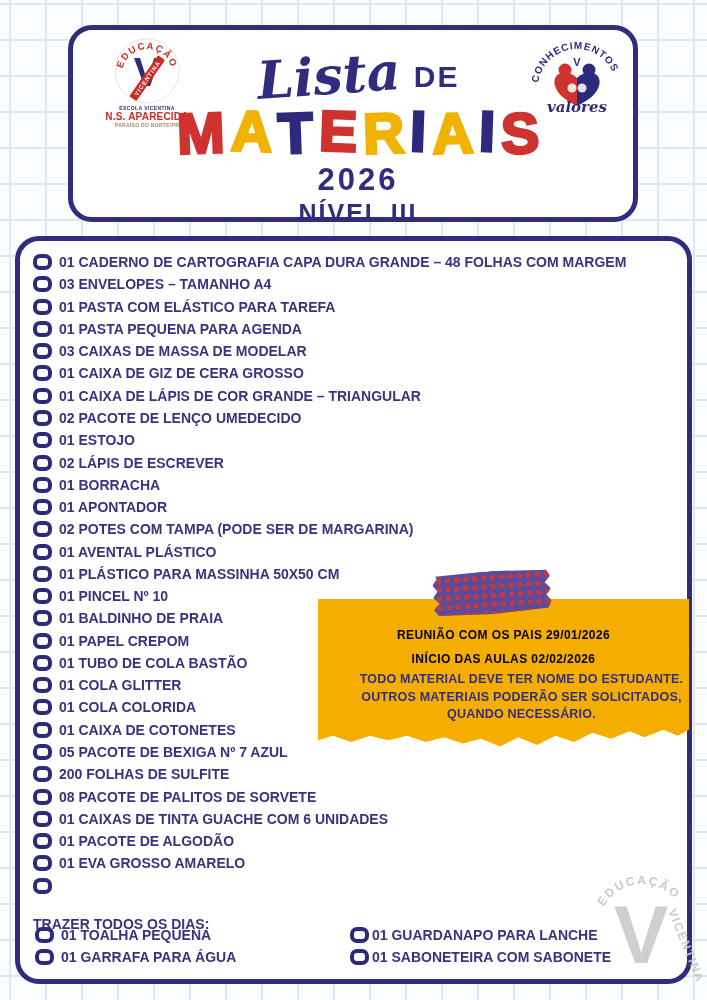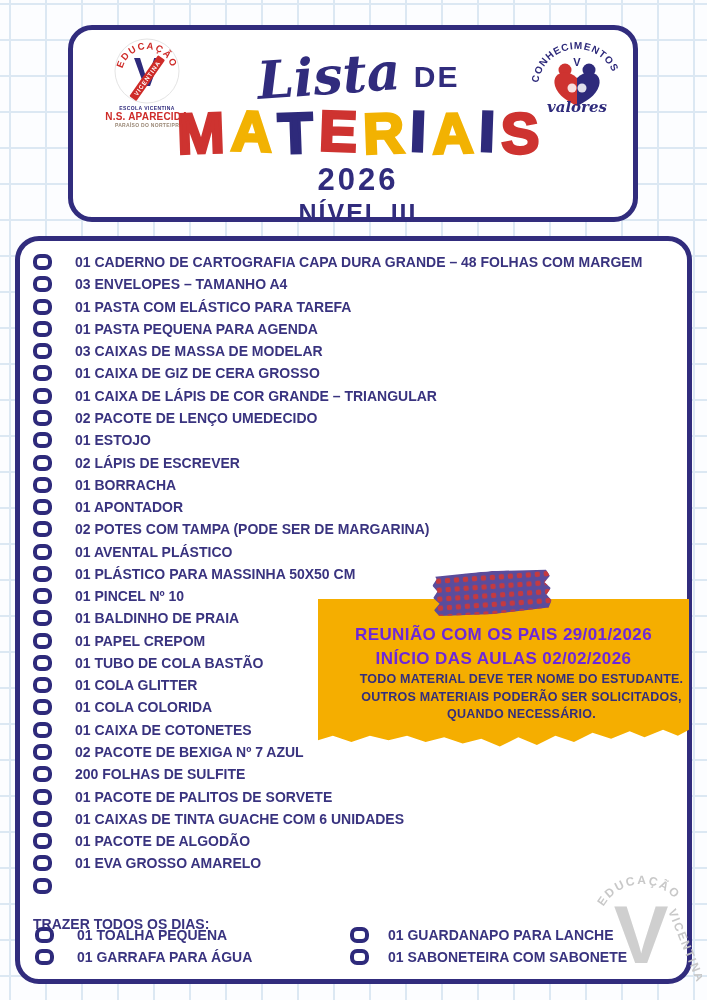--- a/index.html
+++ b/index.html
@@ -45,21 +45,21 @@
     font-size:57px; font-weight:800; line-height:1; letter-spacing:0;
     color:transparent; -webkit-text-stroke:3px currentColor; padding:0 3px;
   }
   #title-main span:nth-child(even) { transform:rotate(2deg) translateY(-2px); }
   #title-main span:nth-child(odd)  { transform:rotate(-2deg); }
   #title-year  { font-size:31px; font-weight:800; color:#312C7D; letter-spacing:3px; margin-top:0px; }
   #title-level { font-size:25px; font-weight:800; color:#312C7D; letter-spacing:2px; margin-top:1px; }
 
   
   #checklist { position:absolute; left:13px; top:10px; right:10px; z-index:2; }
-  .row { display:flex; align-items:center; height:22.28px;gap:16px; }
+  .row { display:flex; align-items:center; height:22.28px; }
   .chk {
     width:19px; height:16px; flex:0 0 19px;
     border:4.5px solid #2E2A7B; border-radius:7px; background:#fff; margin-right:7px;
   }
   .lbl {
     font-size:14px; font-weight:bold; color:#39337F;
     white-space:nowrap; letter-spacing:0px;
   }
   #daily-heading { position:absolute; left:13px; top:675px; height:16px; display:flex; align-items:center; z-index:2; }
   #daily-left  { position:absolute; left:15px;  top:683px; z-index:2; }
@@ -68,21 +68,21 @@
   #daily-right .chk { margin-right:3px; }
 
   
   #note {
     position:absolute; left:318px; top:599px; width:371px; height:152px;
     background:#F5AE00; z-index:3; text-align:center; padding-top:24px;
     clip-path:polygon(0 0,100% 0,100% 86%,97% 90%,93% 86%,88% 91%,84% 87%,79% 92%,74% 88%,
       69% 94%,64% 90%,59% 96%,54% 91%,49% 97%,44% 92%,39% 95%,34% 91%,29% 94%,24% 90%,
       19% 93%,14% 90%,9% 94%,4% 90%,0 93%);
   }
-  .note-big   { font-size:17px; font-weight:800; color:#6d28d9; letter-spacing:.4px; line-height:24px; }
+  .note-big   { font-size:12px; font-weight:800; color:#000000; letter-spacing:.4px; line-height:24px; }
   .note-small { font-size:12.5px; font-weight:800; color:#332E7D; letter-spacing:.2px; line-height:17.5px;padding-left:36px; }
   #tape {
     position:absolute; left:433px; top:571px; width:118px; height:44px; z-index:4;
     transform:rotate(-4deg);
     background-color:#5A4C9C;
     background-image:radial-gradient(circle, #C43A40 2.7px, transparent 3.1px);
     background-size:9px 9px; background-position:2px 2px;
     clip-path:polygon(3% 4%,50% 0,97% 6%,100% 20%,95% 34%,100% 48%,96% 62%,100% 76%,97% 92%,
       50% 98%,4% 94%,0 80%,5% 66%,0 52%,4% 38%,0 24%,4% 10%);
   }
@@ -259,29 +259,29 @@
       <div class="row" data-interactable="false">
         <span class="chk" data-interactable="true"></span>
         <span class="lbl" data-interactable="false">01 COLA COLORIDA</span>
       </div>
       <div class="row" data-interactable="false">
         <span class="chk" data-interactable="true"></span>
         <span class="lbl" data-interactable="false">01 CAIXA DE COTONETES</span>
       </div>
       <div class="row" data-interactable="false">
         <span class="chk" data-interactable="true"></span>
-        <span class="lbl" data-interactable="false">02 PACOTE DE BEXIGA Nº 7 AZUL</span>
+        <span class="lbl" data-interactable="false">05 PACOTE DE BEXIGA Nº 7 AZUL</span>
       </div>
       <div class="row" data-interactable="false">
         <span class="chk" data-interactable="true"></span>
         <span class="lbl" data-interactable="false">200 FOLHAS DE SULFITE</span>
       </div>
       <div class="row" data-interactable="false">
         <span class="chk" data-interactable="true"></span>
-        <span class="lbl" data-interactable="false">01 PACOTE DE PALITOS DE SORVETE</span>
+        <span class="lbl" data-interactable="false">08 PACOTE DE PALITOS DE SORVETE</span>
       </div>
       <div class="row" data-interactable="false">
         <span class="chk" data-interactable="true"></span>
         <span class="lbl" data-interactable="false">01 CAIXAS DE TINTA GUACHE COM 6 UNIDADES</span>
       </div>
       <div class="row" data-interactable="false">
         <span class="chk" data-interactable="true"></span>
         <span class="lbl" data-interactable="false">01 PACOTE DE ALGODÃO</span>
       </div>
       <div class="row" data-interactable="false">

